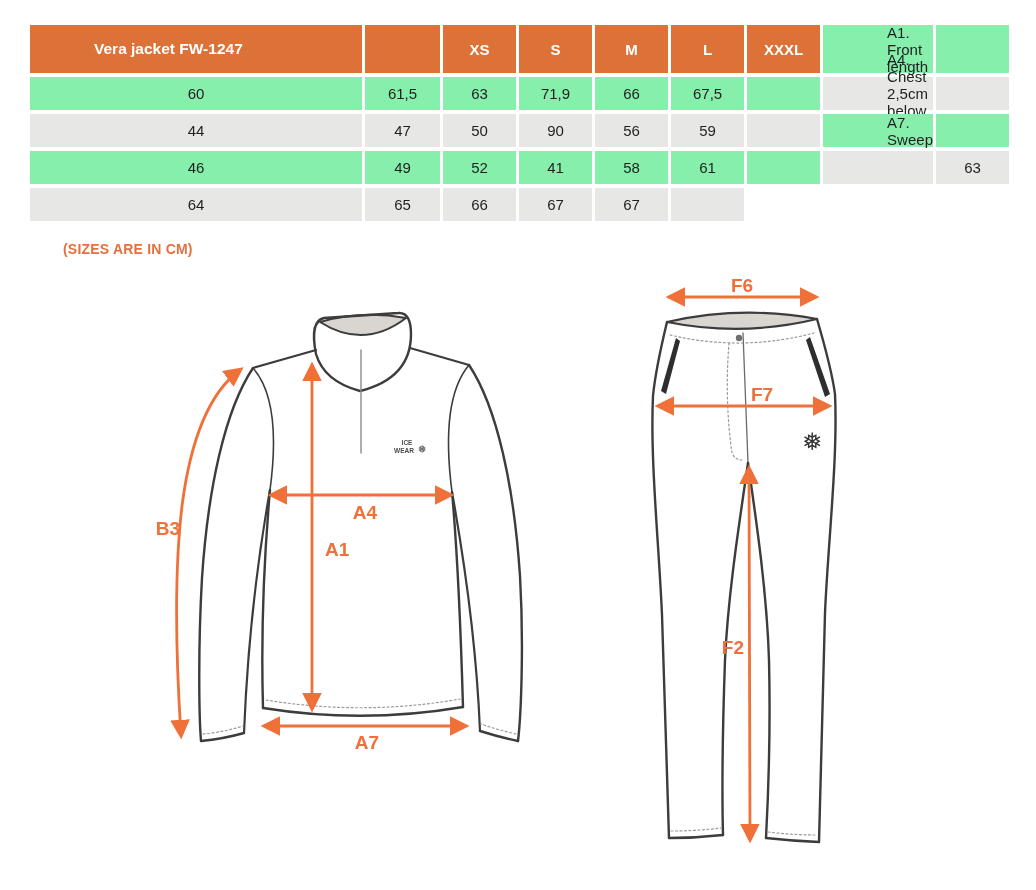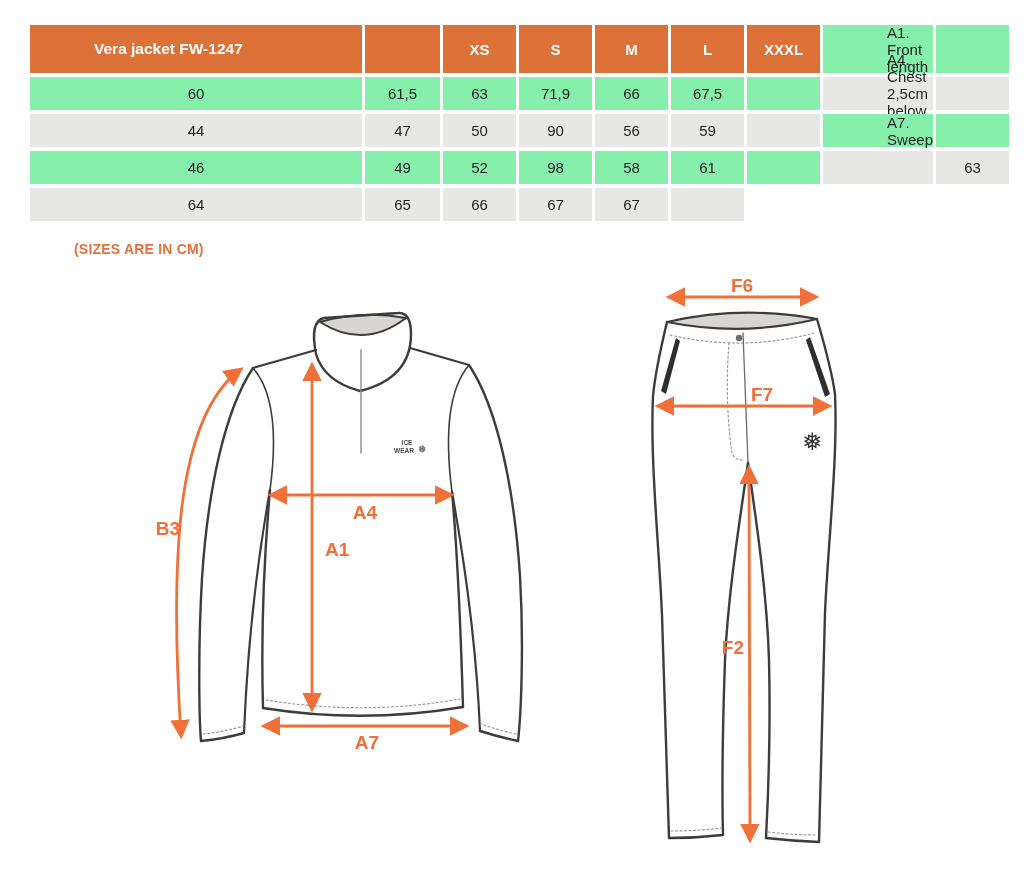--- a/index.html
+++ b/index.html
@@ -18,21 +18,21 @@
   }
   .cell{display:flex;align-items:center;justify-content:center;
         font-size:15px;color:#1f1f1f;}
   .cell.head{background:#dd7239;color:#ffffff;font-weight:bold;}
   .cell.label-cell{justify-content:flex-start;padding-left:64px;}
   .cell.r-dark{background:#86efac;}
   .cell.r-light{background:#e7e7e6;}
   .cell.title{font-size:15.5px;}
   
   .cm-note{
-    position:absolute;left:74px;top:241px;
+    position:absolute;left:63px;top:241px;
     color:#e4703d;font-size:14px;font-weight:600;letter-spacing:.2px;
   }
   
   .jacket-svg{position:absolute;left:130px;top:298px;}
   .pants-svg{position:absolute;left:625px;top:275px;}
   svg text.meas{
     font-family:"Liberation Sans","DejaVu Sans",sans-serif;
     font-weight:700;font-size:19px;fill:#f0703a;
   }
   svg text.logo{
@@ -71,21 +71,21 @@
   <div class="cell r-light">90</div>
   <div class="cell r-light">56</div>
   <div class="cell r-light">59</div>
   <div class="cell r-light"></div>
 
   <div class="cell r-dark label-cell">A7. Sweep</div>
   <div class="cell r-dark"></div>
   <div class="cell r-dark">46</div>
   <div class="cell r-dark">49</div>
   <div class="cell r-dark">52</div>
-  <div class="cell r-dark">98</div>
+  <div class="cell r-dark">41</div>
   <div class="cell r-dark">58</div>
   <div class="cell r-dark">61</div>
   <div class="cell r-dark"></div>
 
   <div class="cell r-light"></div>
   <div class="cell r-light">63</div>
   <div class="cell r-light">64</div>
   <div class="cell r-light">65</div>
   <div class="cell r-light">66</div>
   <div class="cell r-light">67</div>

